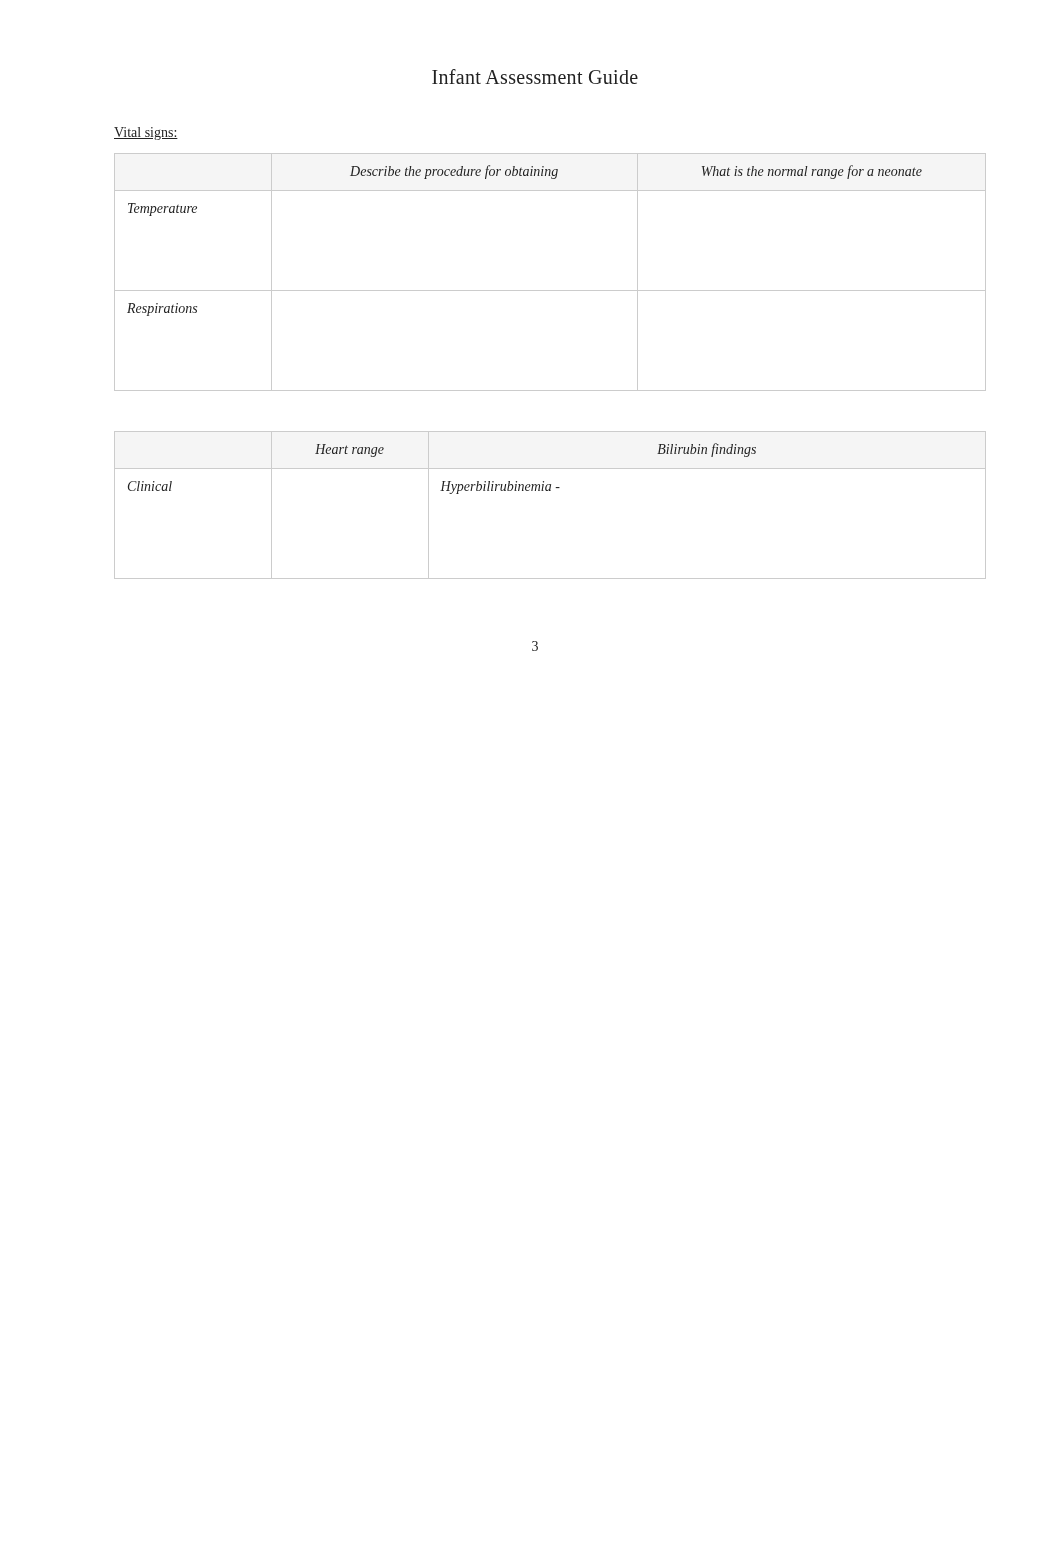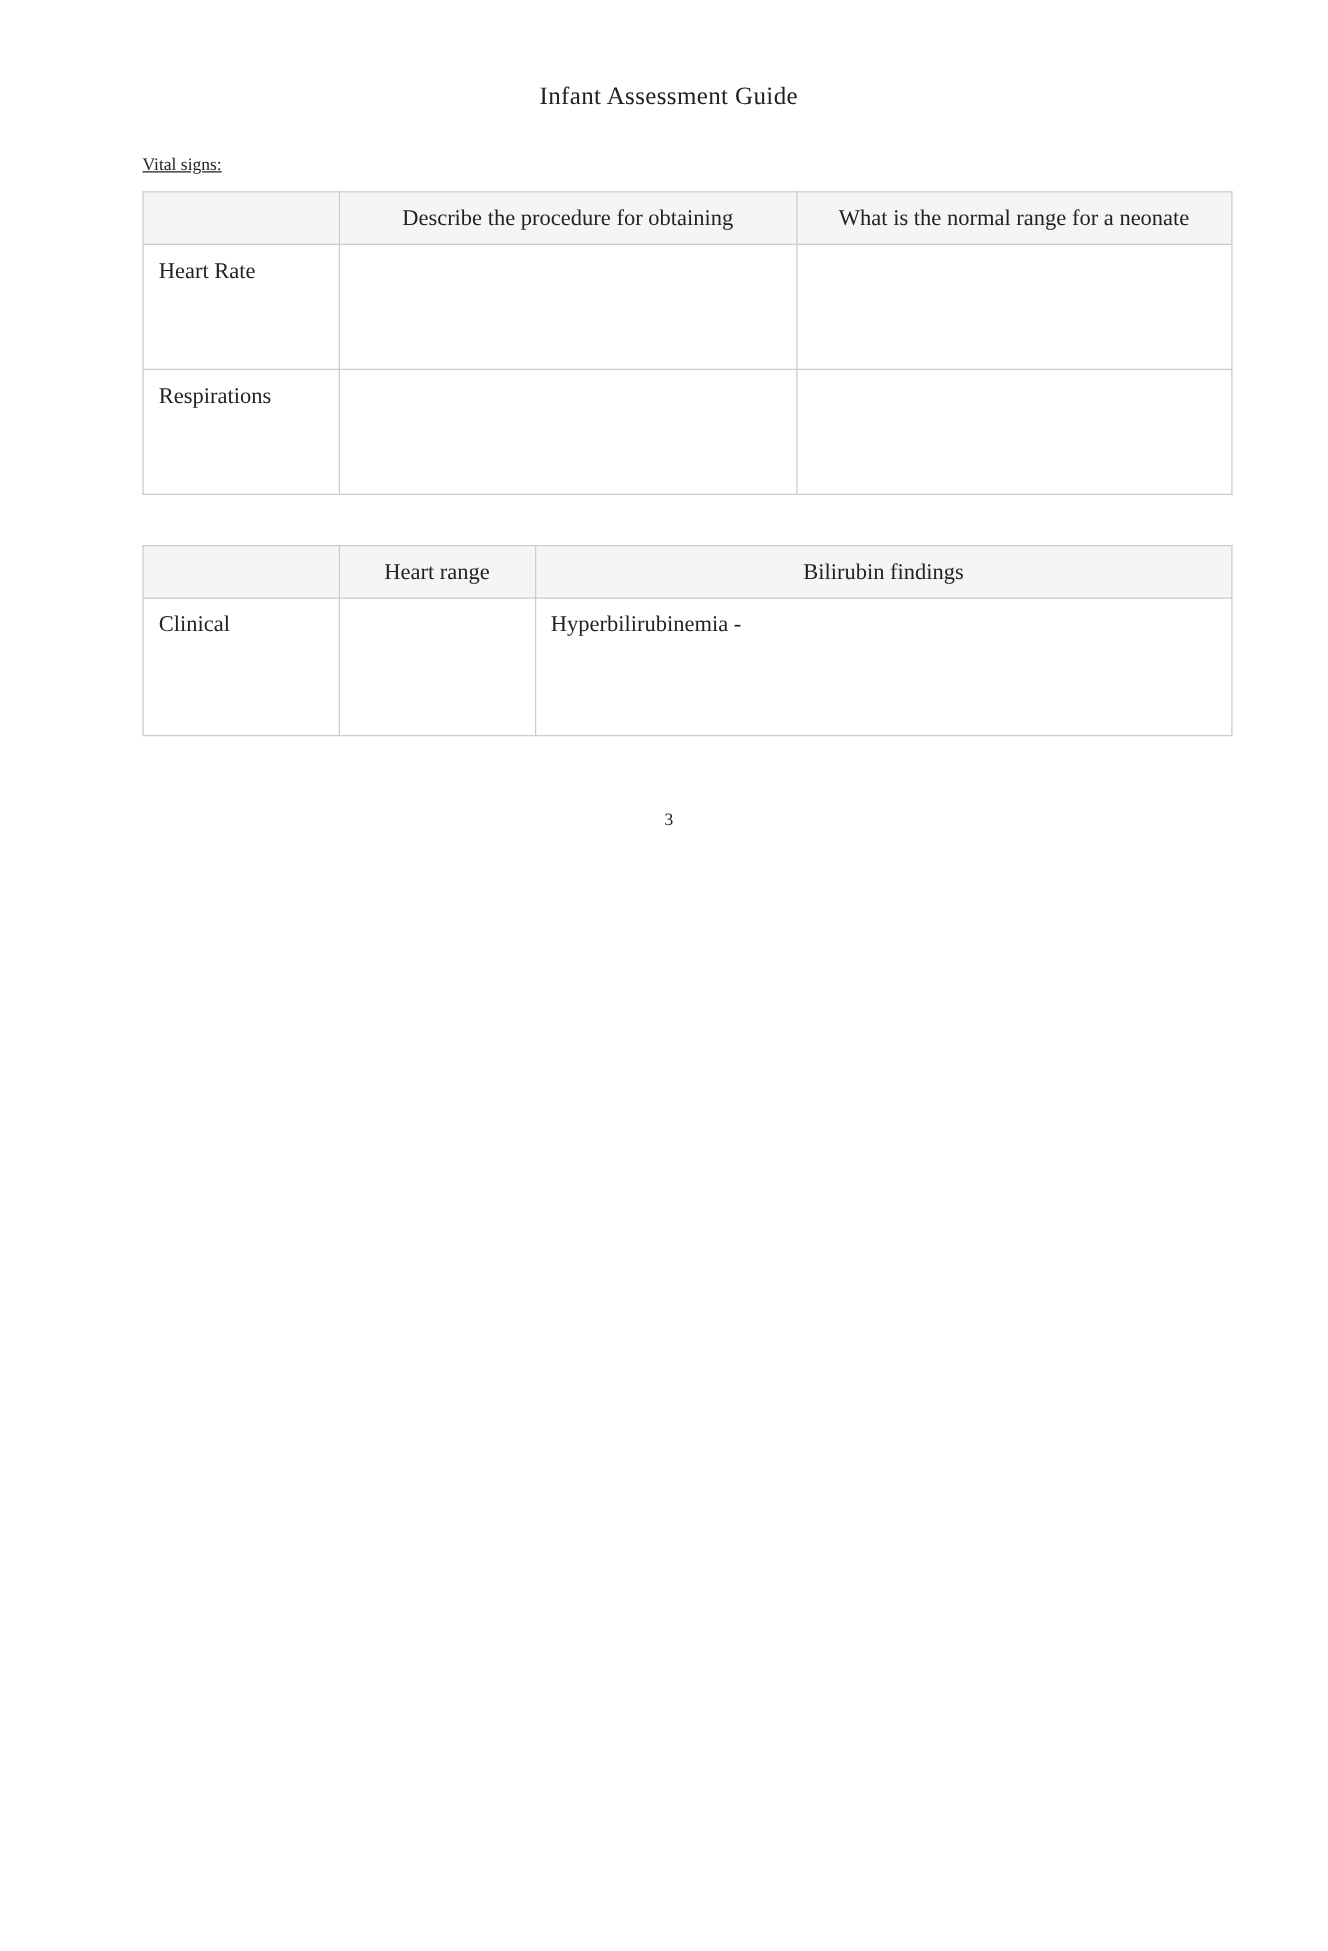--- a/index.html
+++ b/index.html
@@ -40,22 +40,23 @@
     table {
       width: 100%;
       border-collapse: collapse;
       border: 1px solid #cccccc;
     }
 
     table th, table td {
       border: 1px solid #cccccc;
       padding: 10px 12px;
       vertical-align: top;
-      font-size: 18px;
+      font-size: 14px;
       font-weight: normal;
+      font-style: italic;
     }
 
     table th {
       background-color: #f5f5f5;
       font-weight: normal;
     }
 
     .col-label {
       width: 18%;
     }
@@ -106,21 +107,21 @@
   <table>
     <thead>
       <tr>
         <th class="col-label"></th>
         <th class="col-procedure">Describe the procedure for obtaining</th>
         <th class="col-normal">What is the normal range for a neonate</th>
       </tr>
     </thead>
     <tbody>
       <tr class="vital-row">
-        <td>Heart Rate</td>
+        <td>Temperature</td>
         <td></td>
         <td></td>
       </tr>
       <tr class="vital-row">
         <td>Respirations</td>
         <td></td>
         <td></td>
       </tr>
     </tbody>
   </table>

